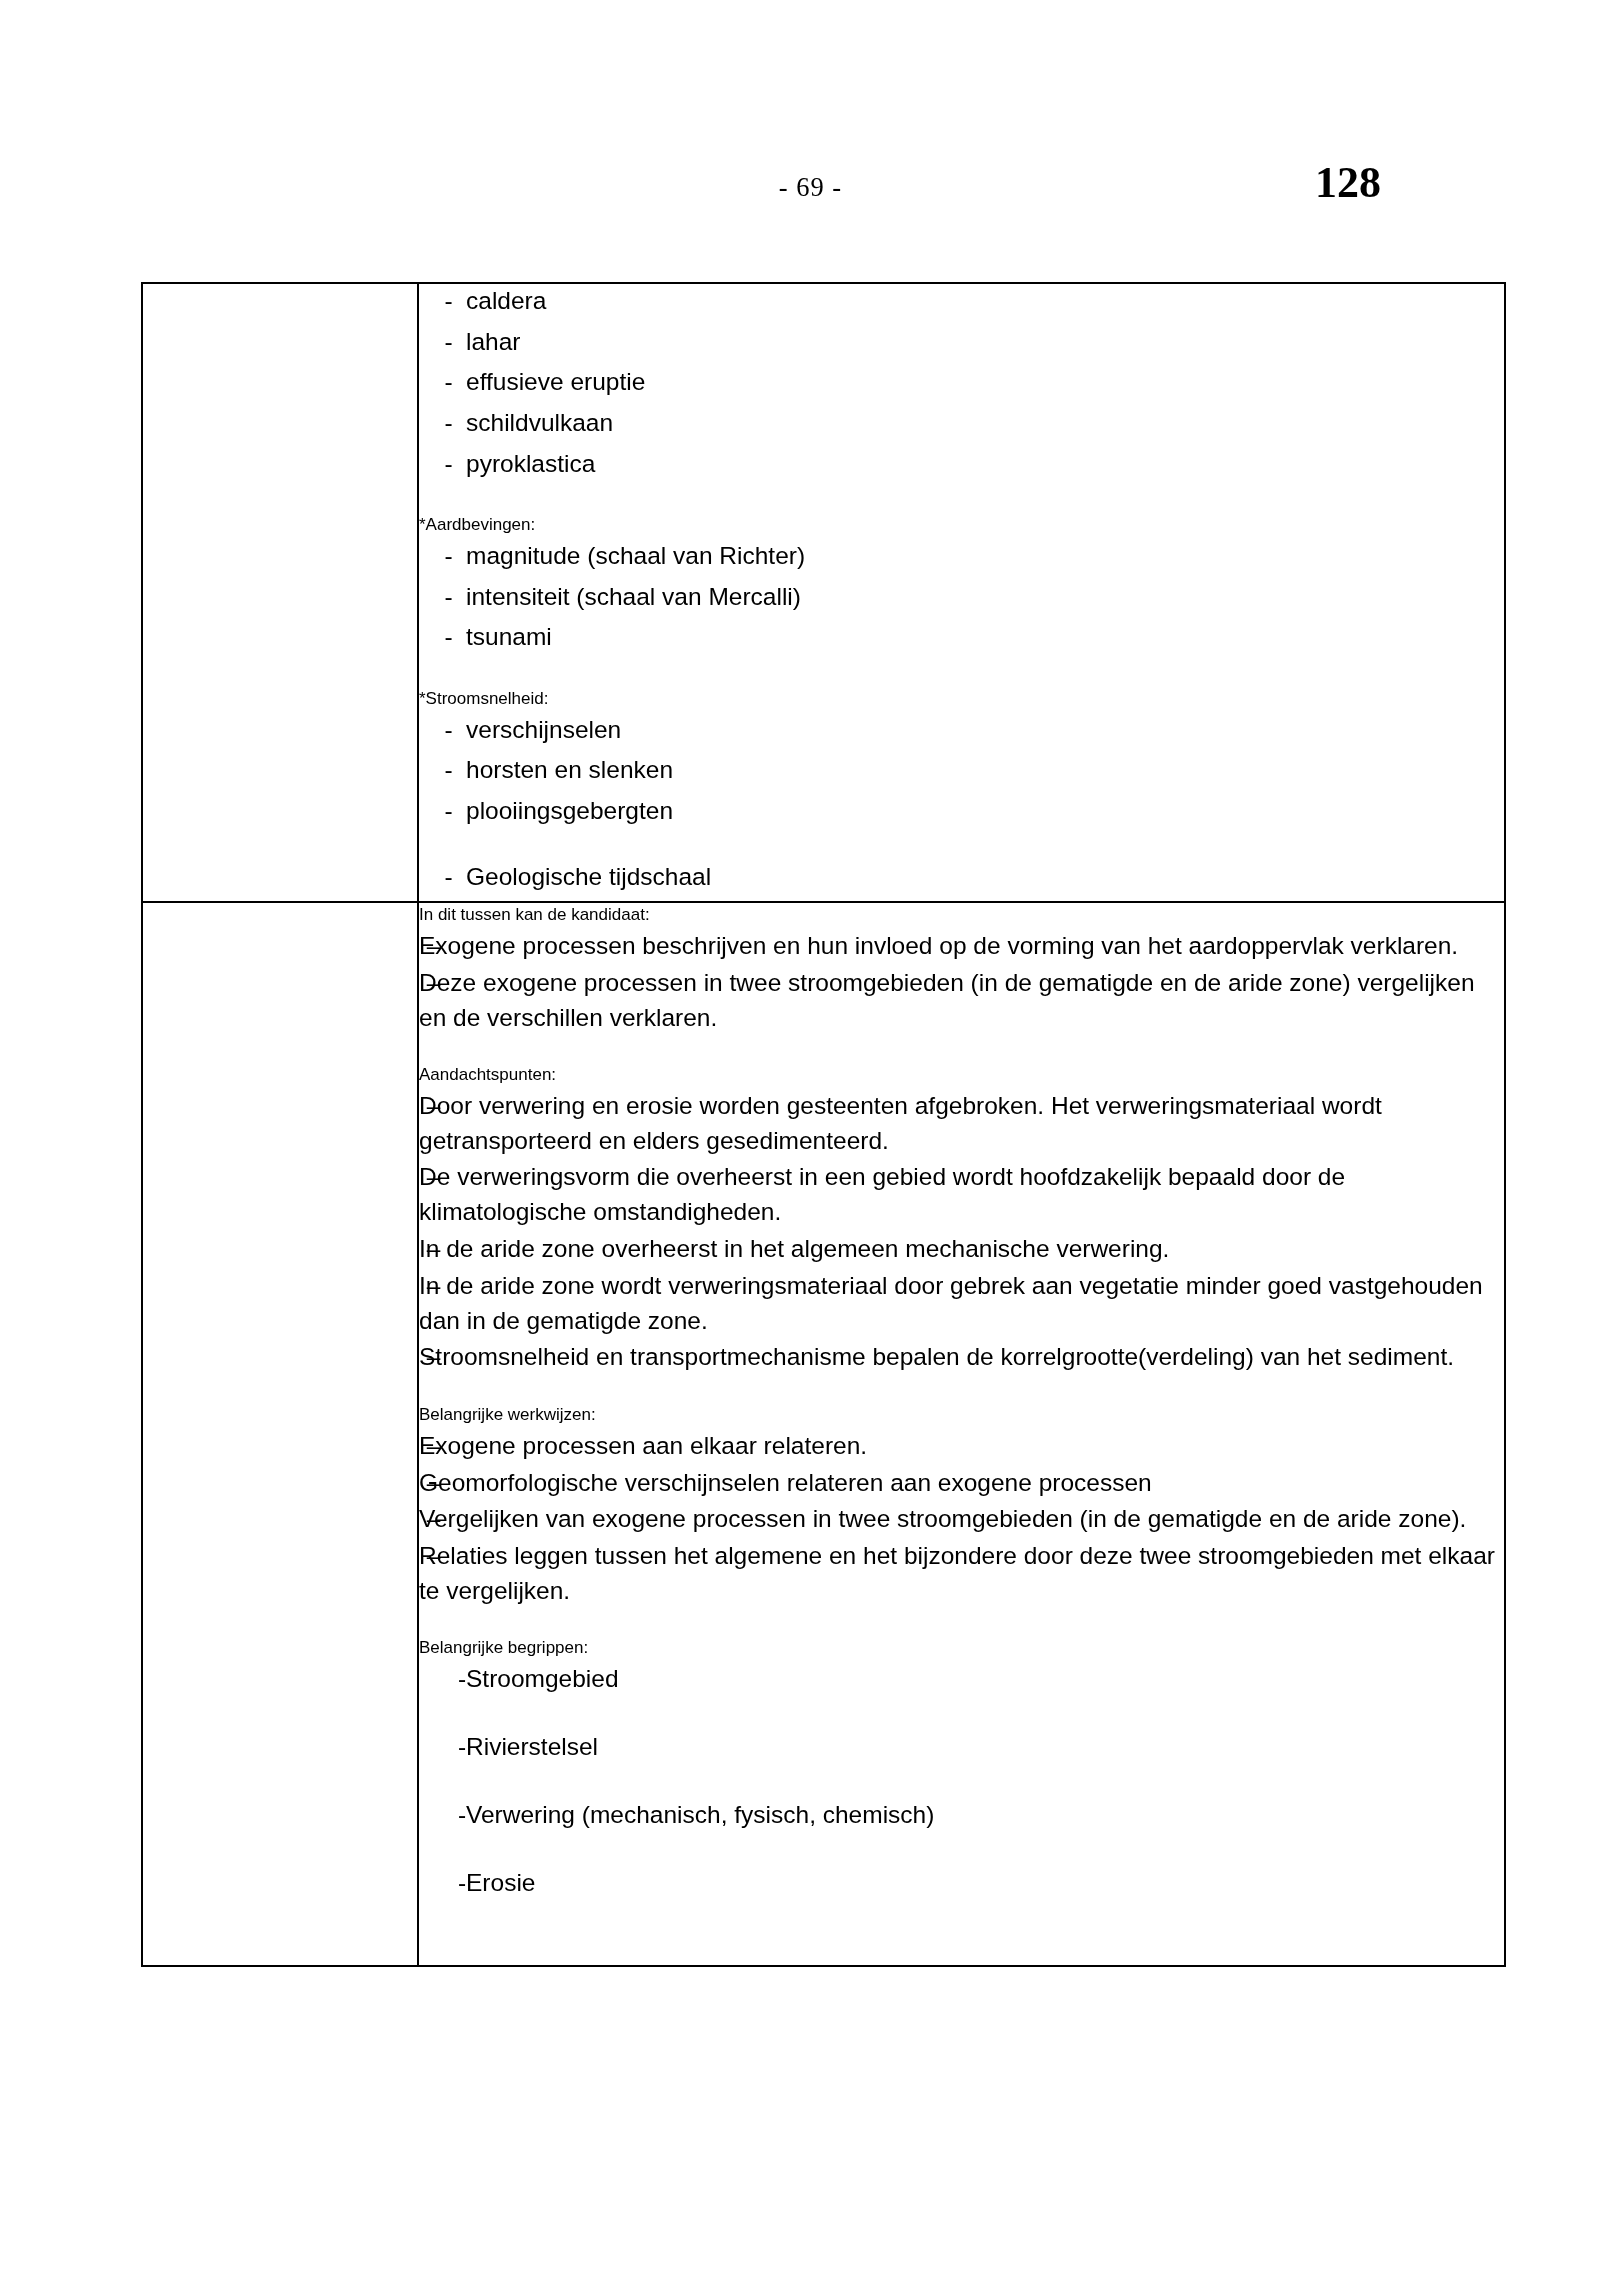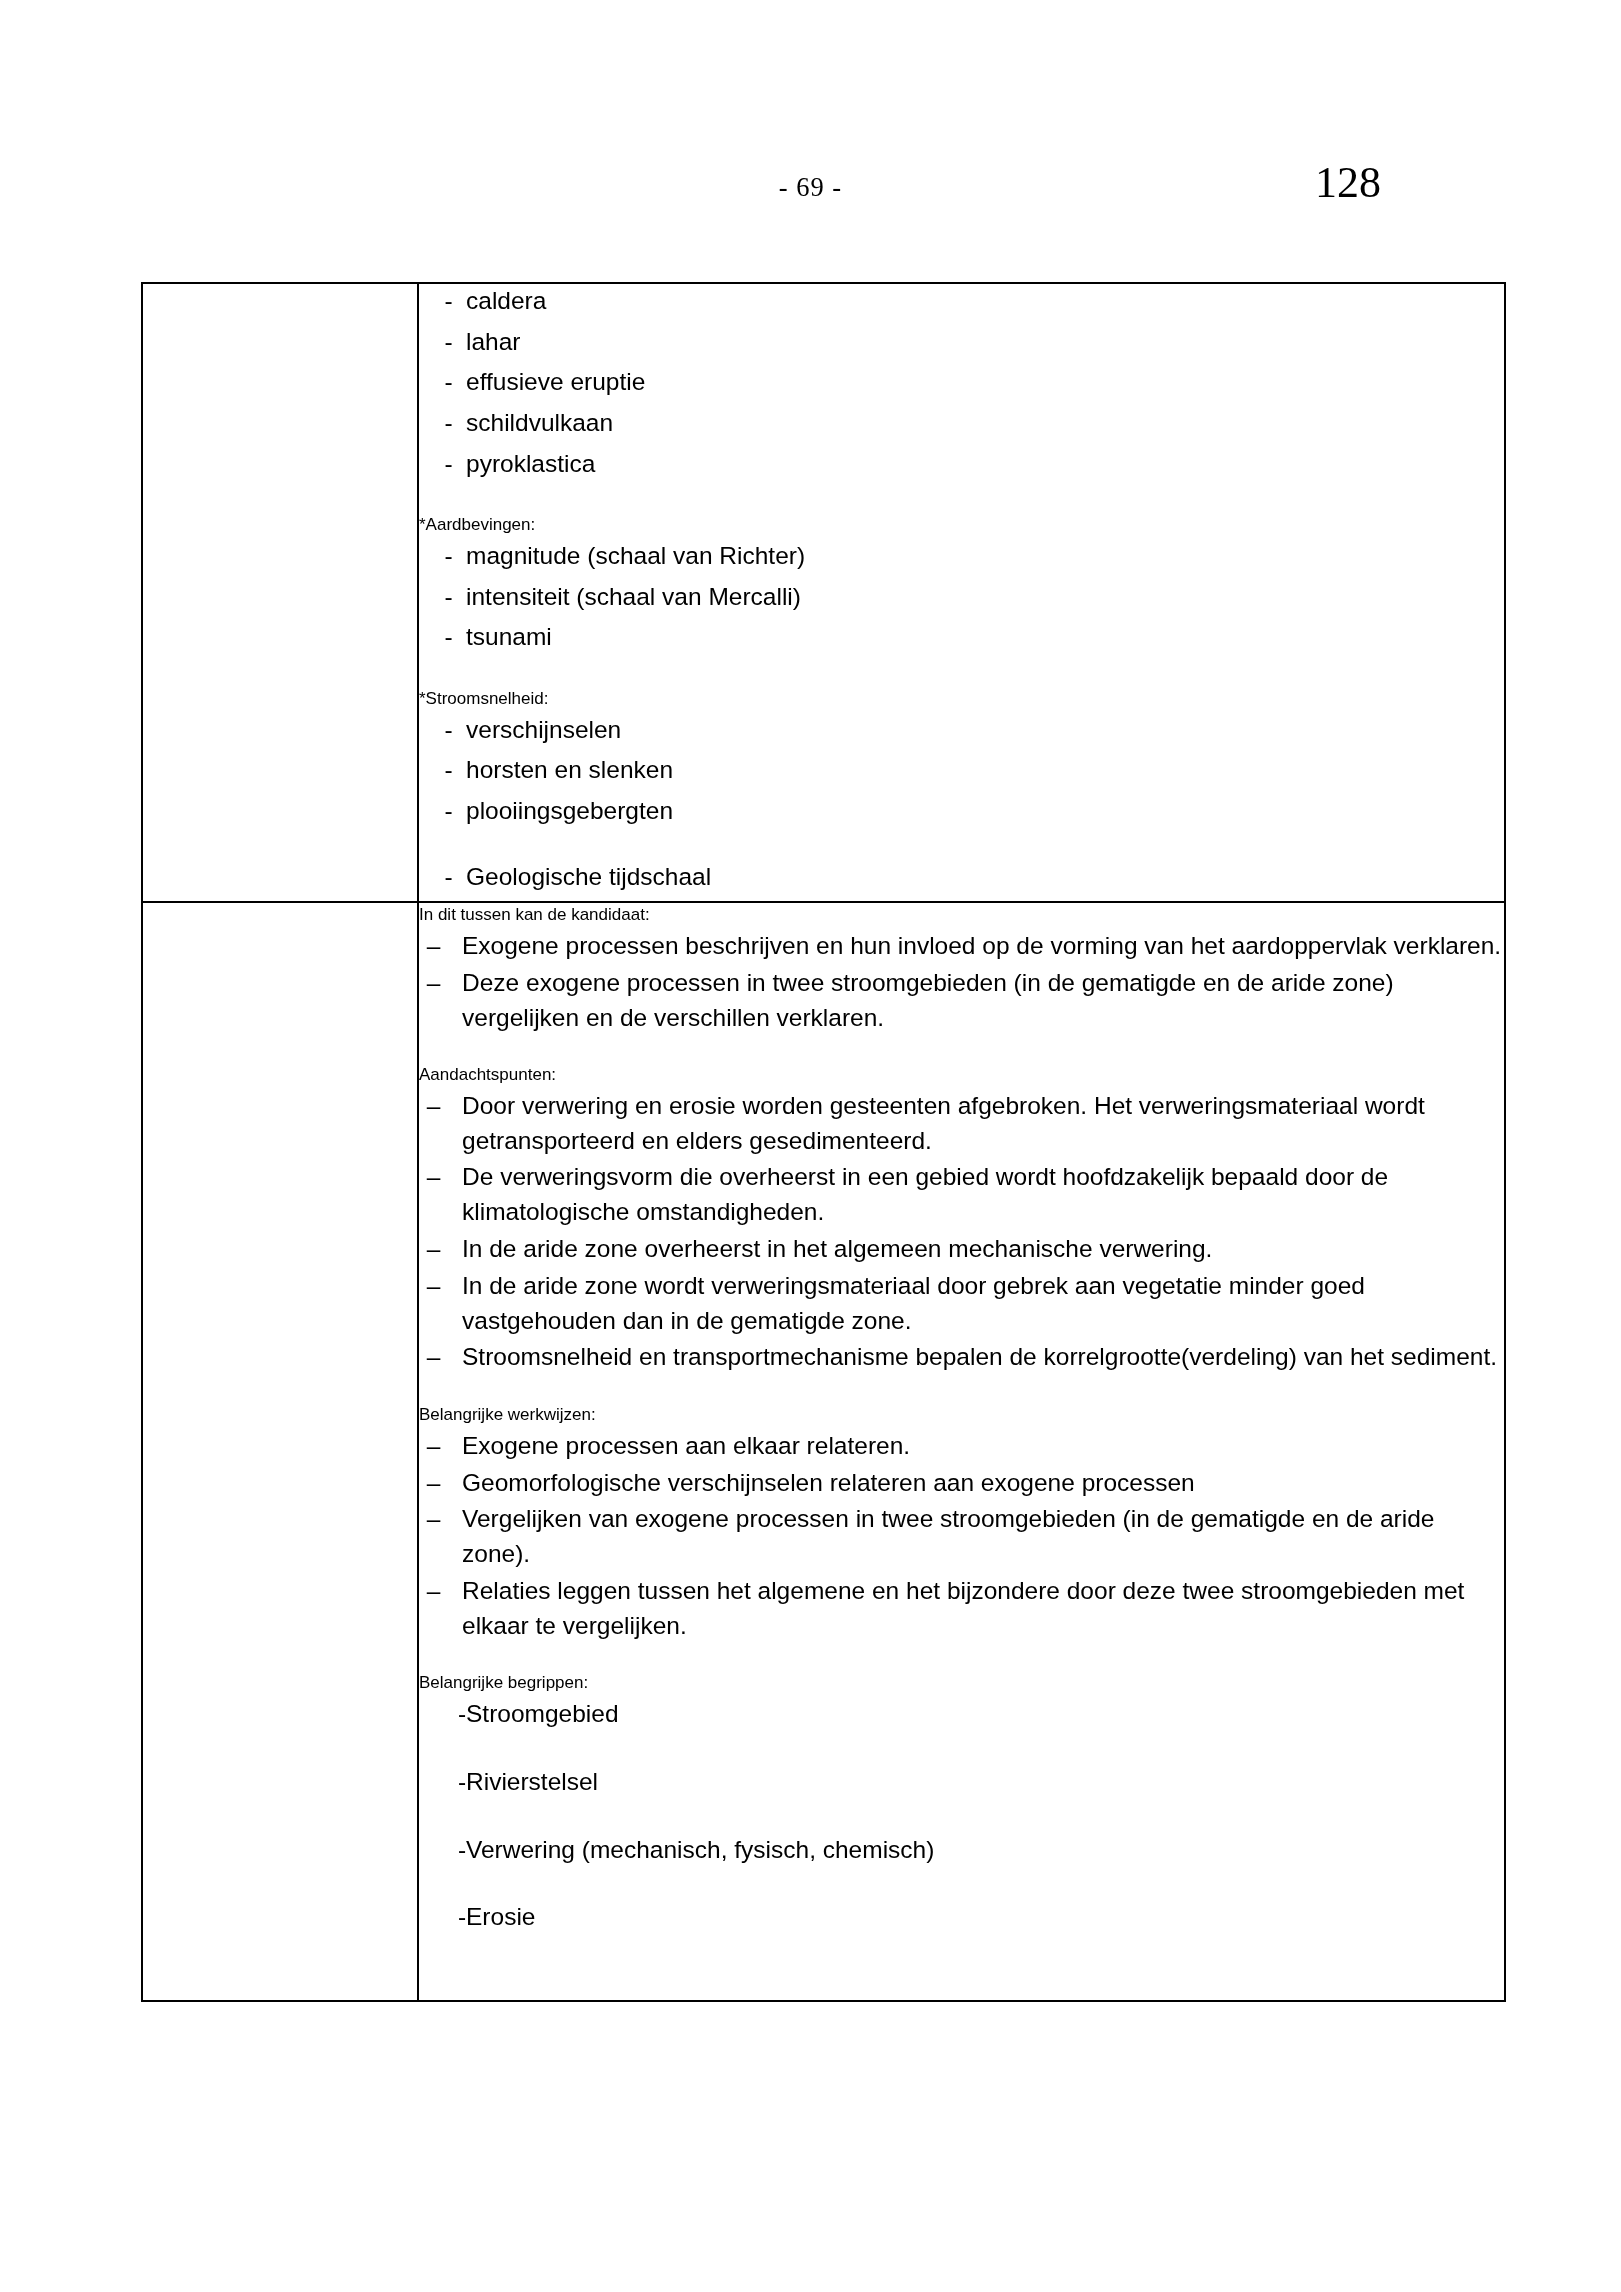--- a/index.html
+++ b/index.html
@@ -37,21 +37,21 @@
     font-family: "Liberation Serif", serif;
     font-size: 26.5px;
     letter-spacing: 1px;
   }
   .page-number-right {
     position: absolute;
     right: 240px;
     top: -14.7px;
     font-family: "Liberation Serif", serif;
     font-size: 44px;
-    font-weight: normal;
+    font-weight: bold;
   }
   table.main {
     position: absolute;
     left: 141px;
     top: 282px;
     width: 1363px;
     border-collapse: collapse;
     table-layout: fixed;
   }
   table.main td {
@@ -110,21 +110,20 @@
   ul.dash.indent-more > li::before {
     left: 39px;
   }
   ul.endash {
     list-style: none;
     margin: 0;
     padding: 0;
   }
   ul.endash > li {
     position: relative;
-    padding-left: 43px;
     margin: 0 0 2px 0;
     font-size: 24.5px;
     line-height: 1.42;
   }
   ul.endash > li::before {
     content: "\2013";
     position: absolute;
     left: 7.8px;
     top: 0;
   }

